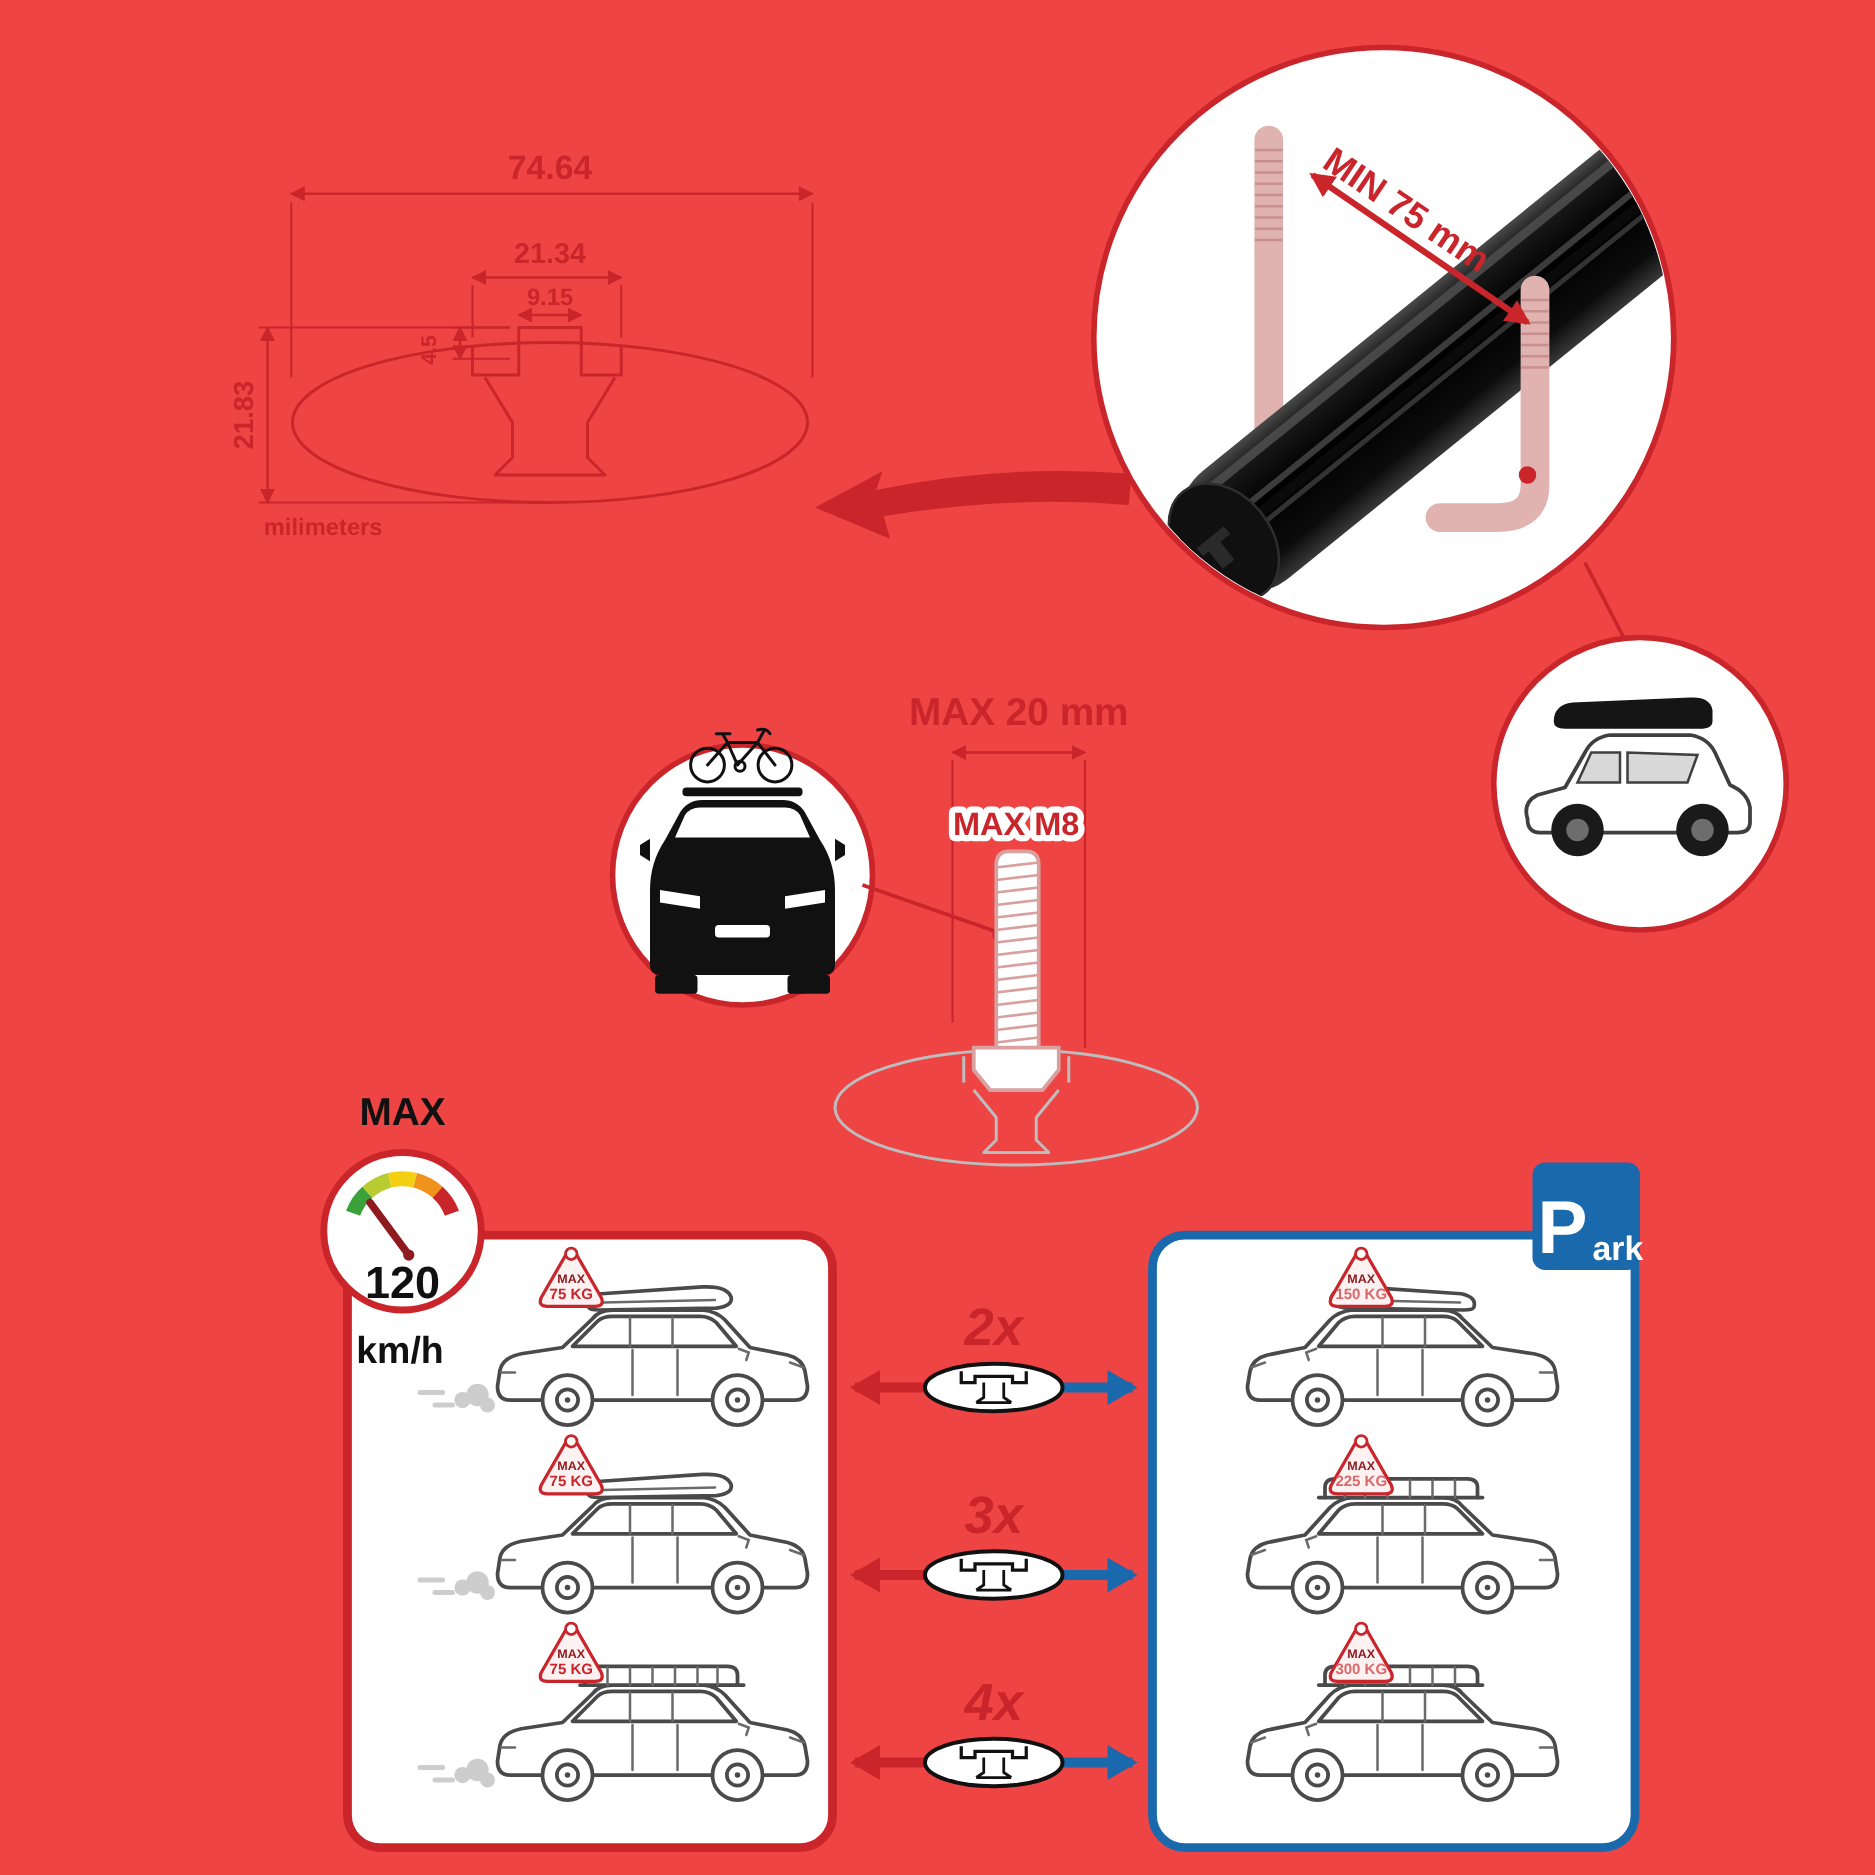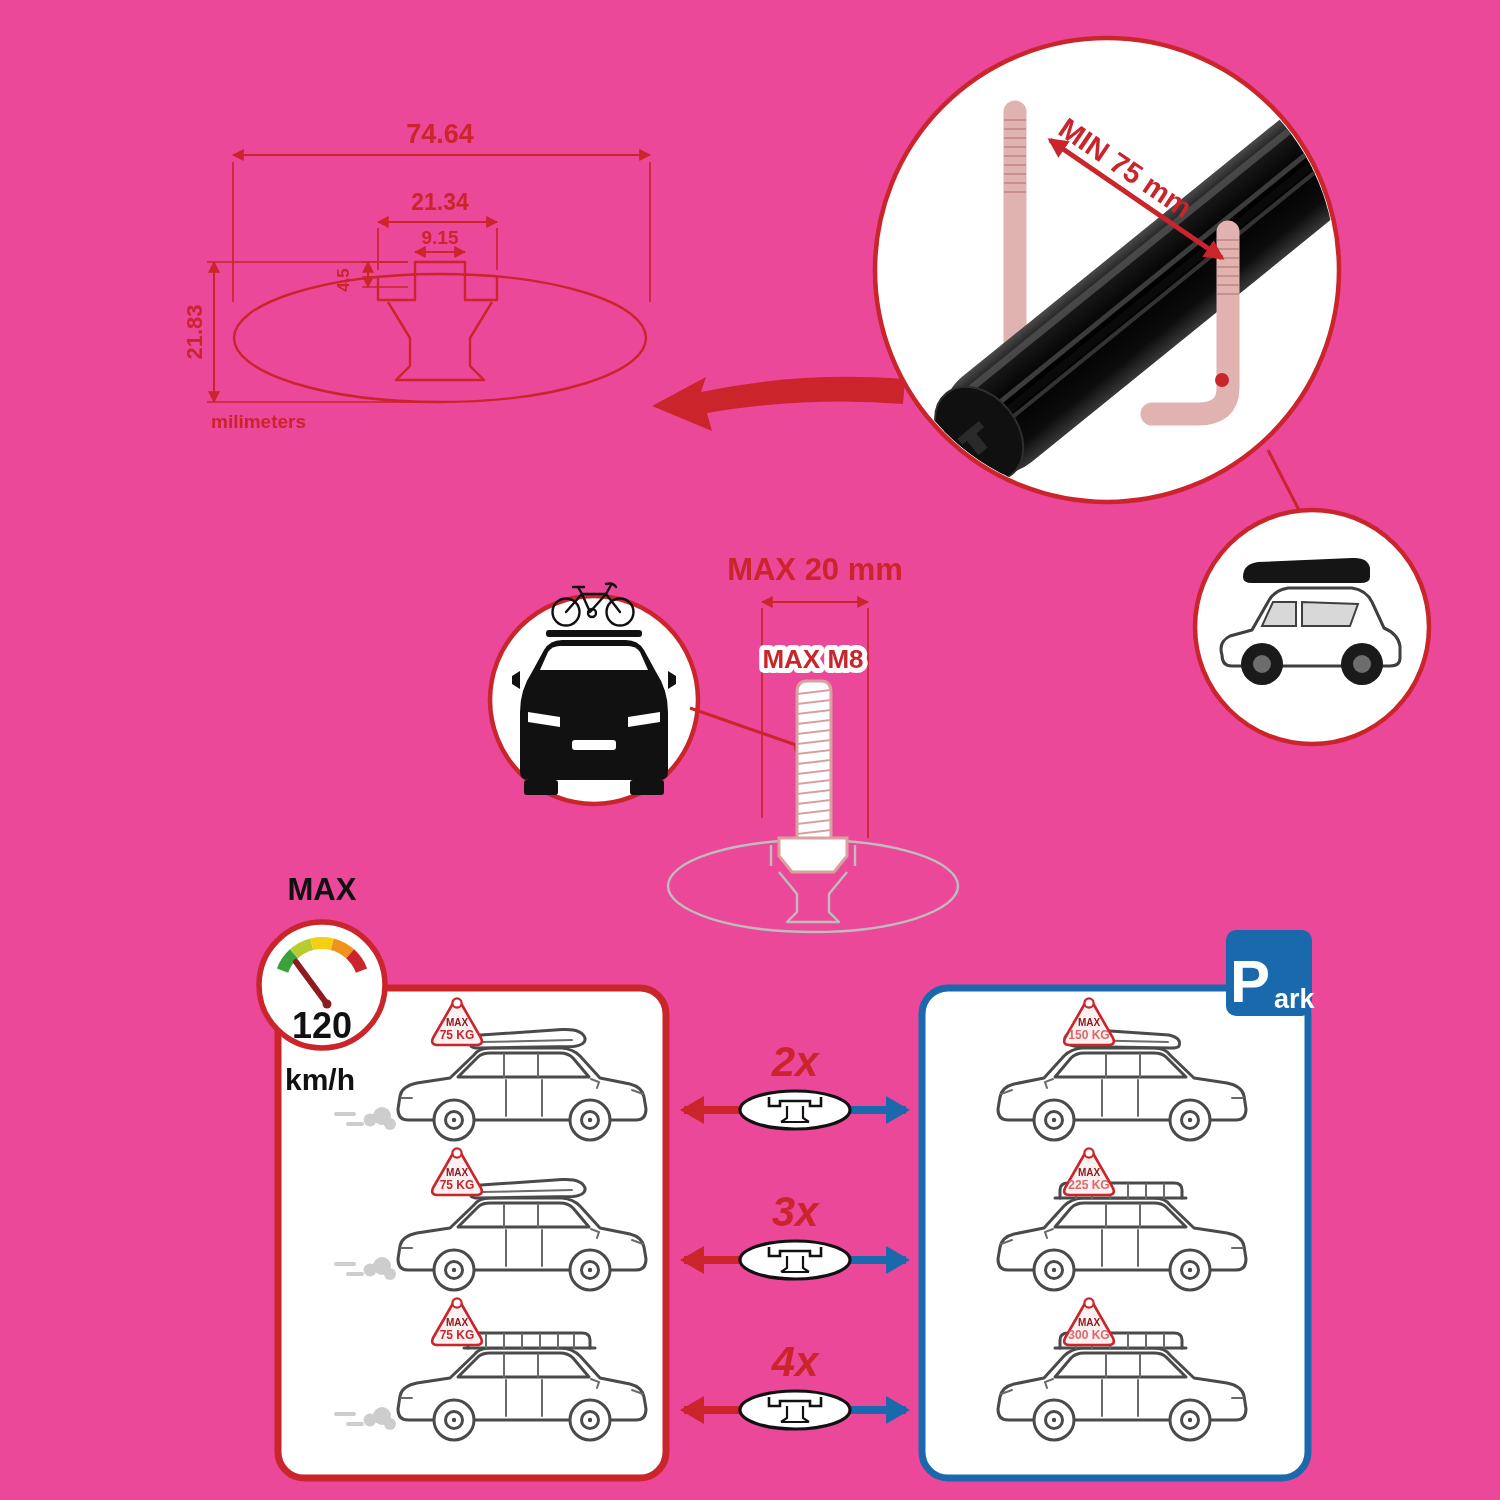--- a/index.html
+++ b/index.html
@@ -1,16 +1,16 @@
 <!DOCTYPE html>
 <html><head>
 <meta charset="utf-8">
 <style>
   html,body{margin:0;padding:0;background:#fff}
-  .canvas{position:relative;width:1500px;height:1500px;background:#ec4899;overflow:hidden;font-family:"Liberation Sans","DejaVu Sans",sans-serif}
+  .canvas{position:relative;width:1500px;height:1500px;background:#ef4444;overflow:hidden;font-family:"Liberation Sans","DejaVu Sans",sans-serif}
   svg{display:block}
   text{font-family:"Liberation Sans","DejaVu Sans",sans-serif}
   .dimline{stroke:#c9252b;stroke-width:2}
   .extline{stroke:#c9252b;stroke-width:1.7}
   .profile{stroke:#c9252b;stroke-width:2.4;stroke-linejoin:round}
   .grayline{stroke:#bdbdbd;stroke-width:2.4;stroke-linejoin:round}
   .dimtext{fill:#c9252b;font-weight:bold}
   .carline{stroke:#4a4a4a;stroke-width:3;stroke-linecap:round;stroke-linejoin:round}
   .carline2{stroke:#6a6a6a;stroke-width:2;stroke-linecap:round}
   .halo{paint-order:stroke;stroke:#ffffff;stroke-width:10;stroke-linejoin:round}

